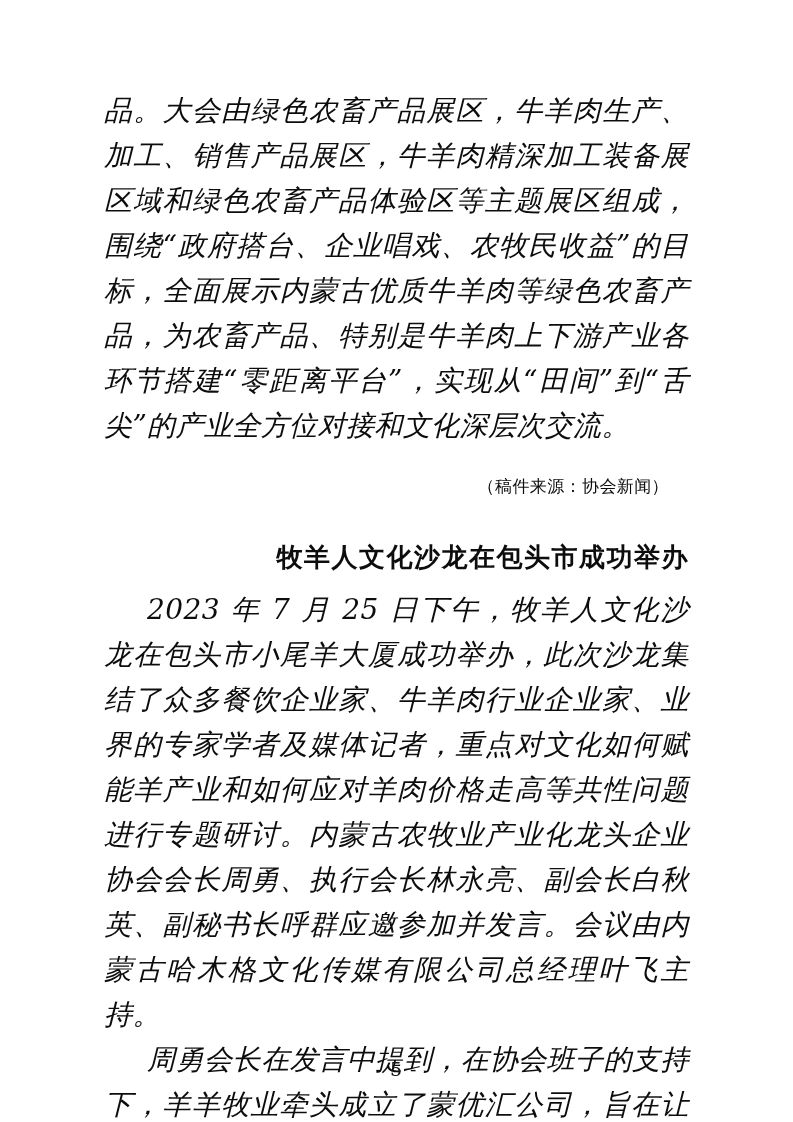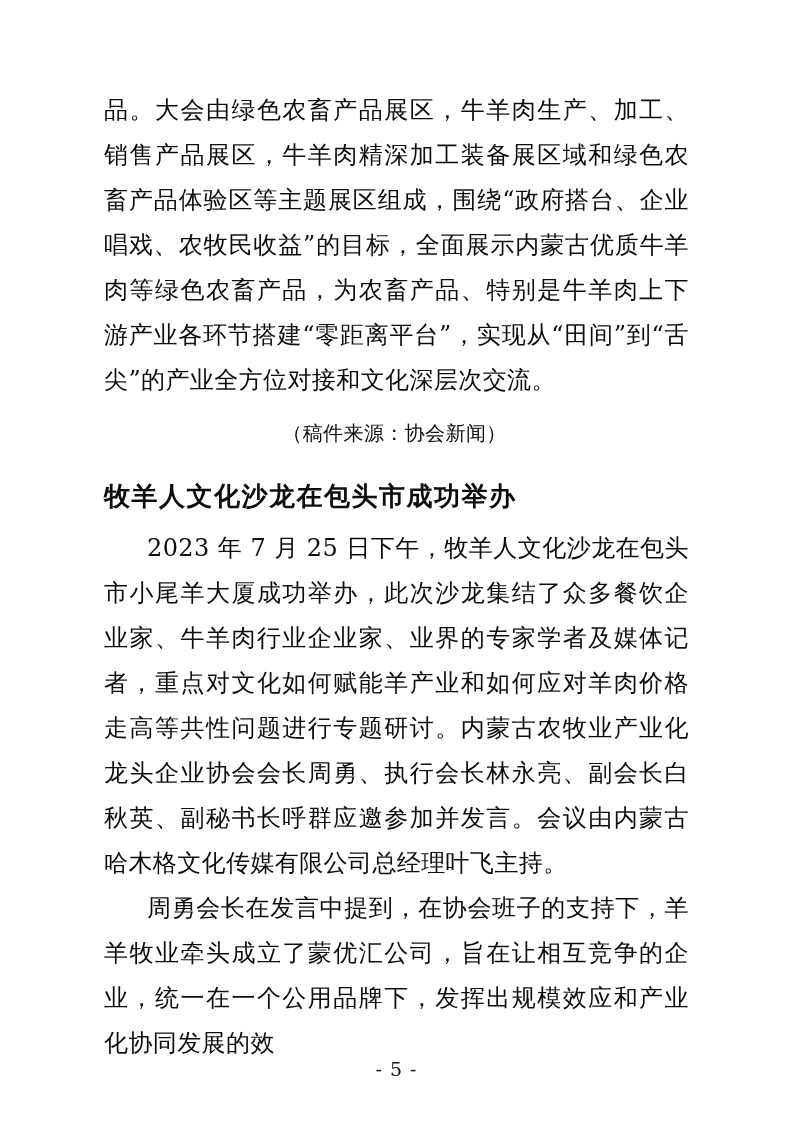--- a/index.html
+++ b/index.html
@@ -20,44 +20,45 @@
     width: 793px;
     height: 1122px;
     box-sizing: border-box;
     padding: 88px 104px 0 104px;
   }
   .doc-body {
     width: 100%;
   }
   p.para {
     margin: 0;
-    font-size: 24px;
+    font-size: 28px;
     line-height: 45px;
     text-align: justify;
     text-justify: inter-ideograph;
     letter-spacing: 0.4px;
     text-indent: 0;
+    font-style: italic;
   }
   p.indent {
     text-indent: 43px;
   }
   p.source {
-    margin: 8px;
-    font-size: 20px;
+    margin: 16px;
+    font-size: 17px;
     line-height: 45px;
-    text-align: center;
+    text-align: right;
     padding-right: 4px;
     letter-spacing: 0.4px;
   }
   h2.heading {
     margin: 0;
     font-size: 26px;
     line-height: 56px;
     font-weight: bold;
-    text-align: left;
+    text-align: right;
     letter-spacing: 1.5px;
     font-family: "DejaVu Serif", "Liberation Serif", serif;
     padding-top: 4px;
     padding-bottom: 2px;
   }
   .footer {
     position: absolute;
     left: 0;
     right: 0;
     bottom: 42px;

